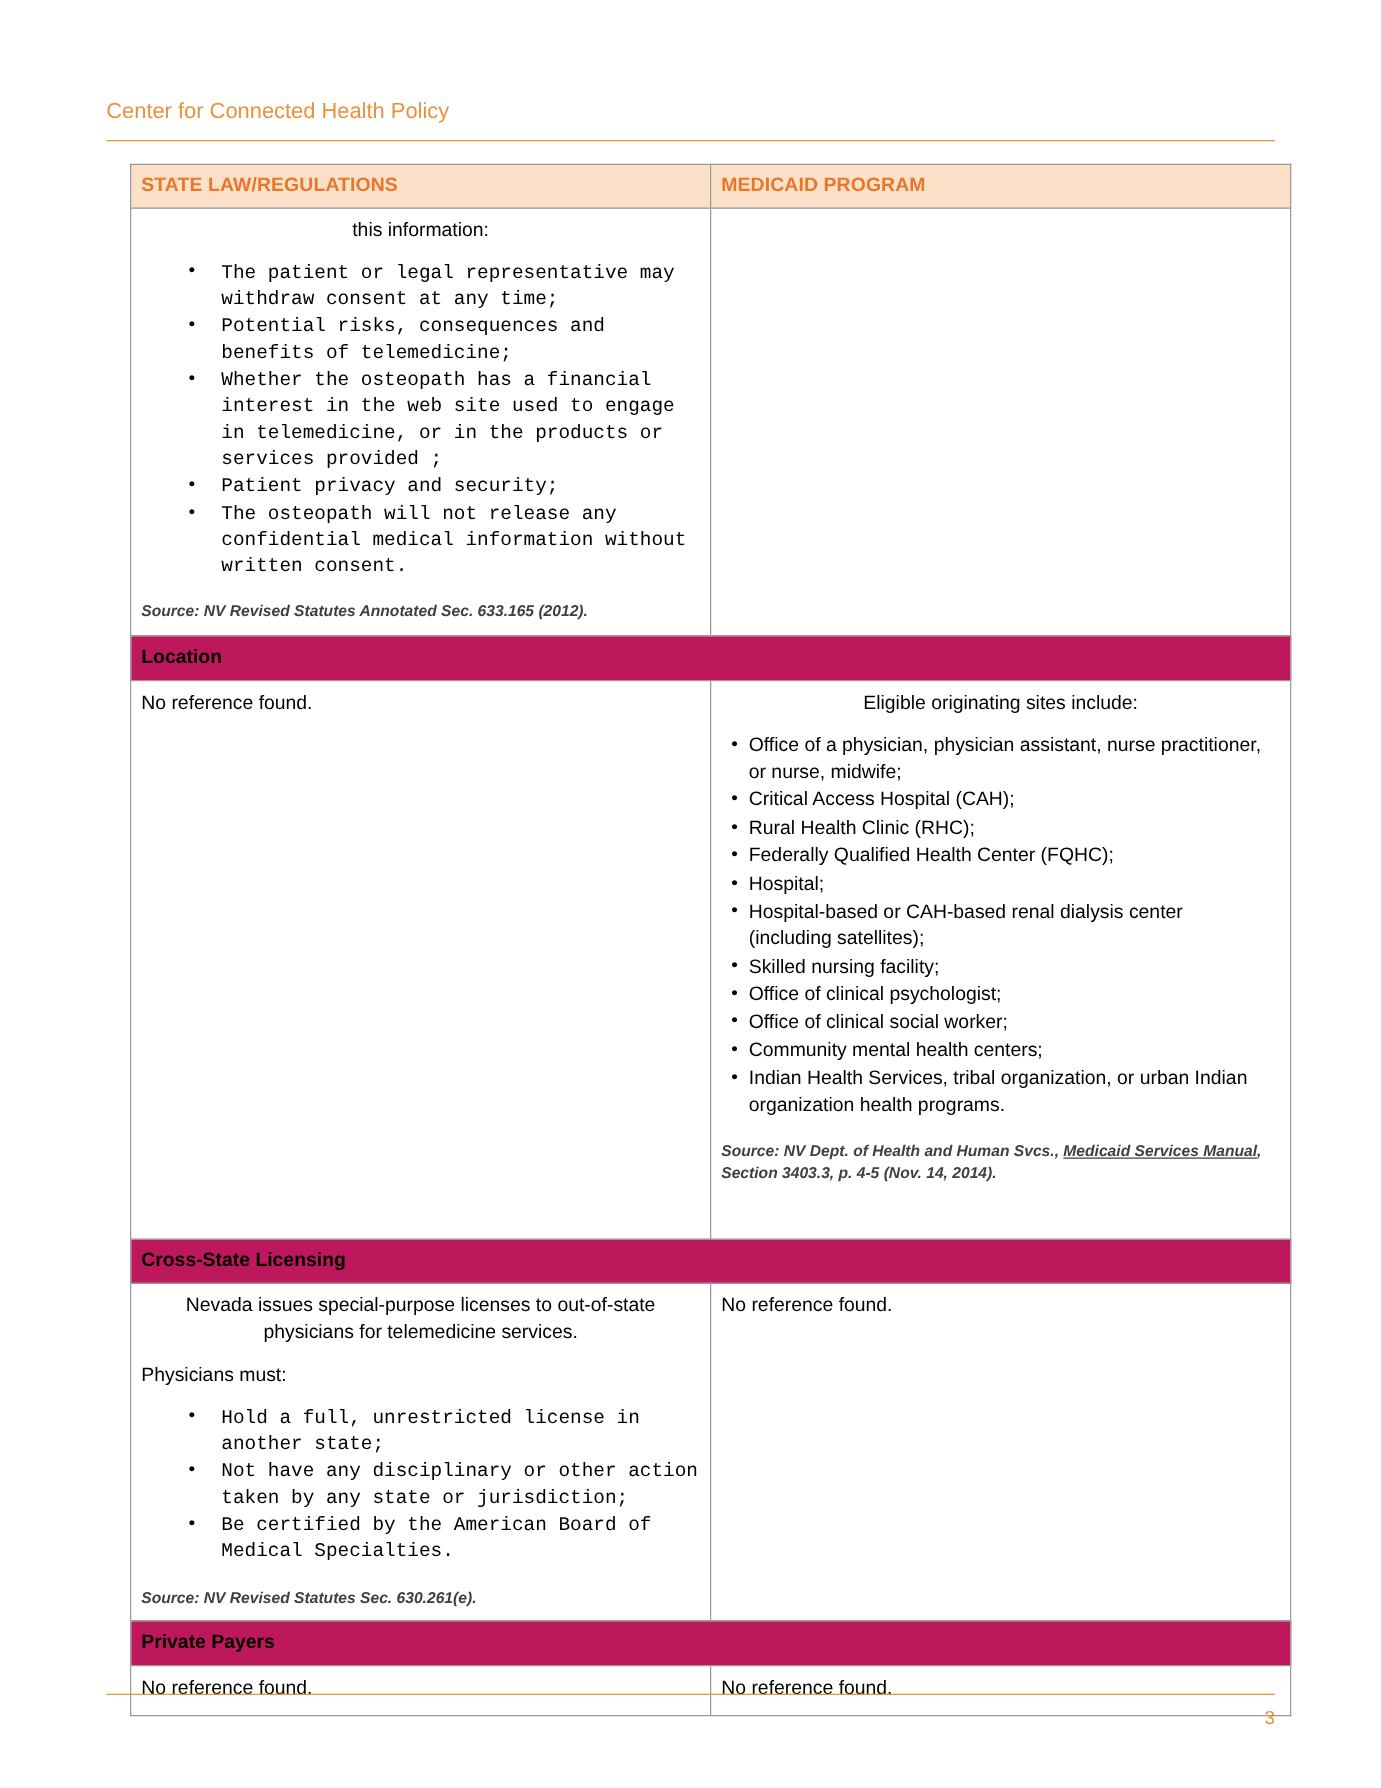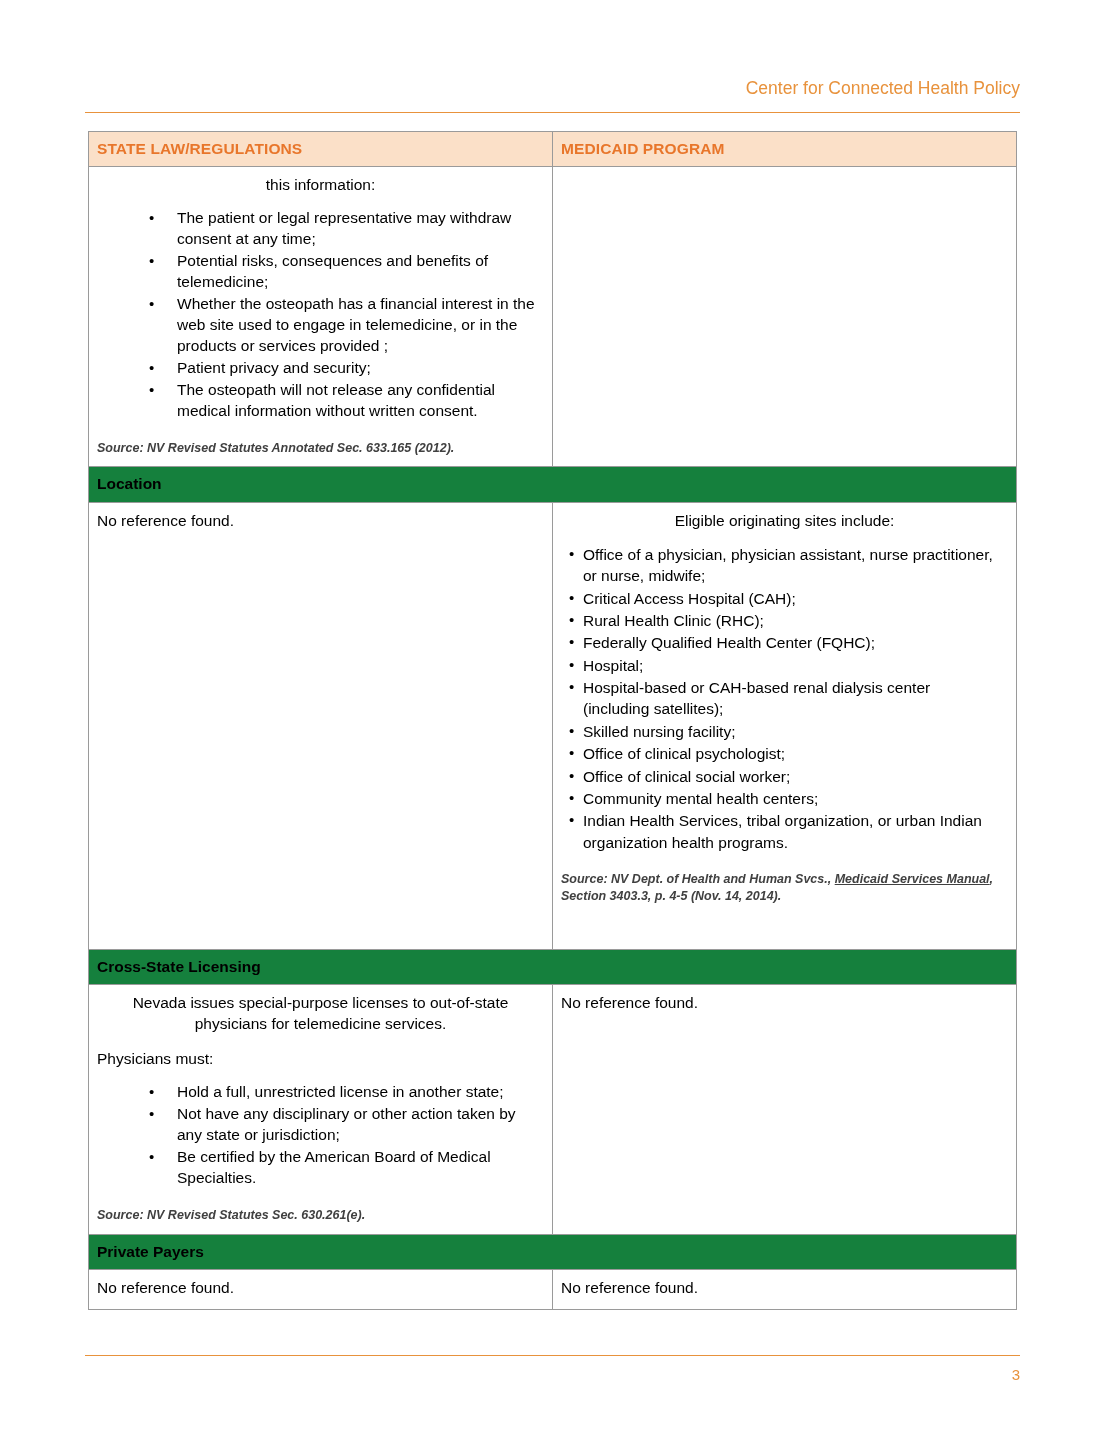--- a/index.html
+++ b/index.html
@@ -18,21 +18,20 @@
     position: relative;
     width: 1105px;
     height: 1430px;
     box-sizing: border-box;
   }
   .header {
     position: absolute;
     left: 85px;
     top: 78px;
     width: 935px;
-    text-align: right;
     font-size: 17.5px;
     color: #E8923C;
     font-family: "Liberation Sans", sans-serif;
   }
   .header-rule {
     position: absolute;
     left: 85px;
     top: 112px;
     width: 935px;
     height: 1px;
@@ -51,21 +50,21 @@
     left: 85px;
     top: 1366px;
     width: 935px;
     text-align: right;
     font-size: 15px;
     color: #E8923C;
   }
 
   table.doc {
     position: absolute;
-    left: 88px;
+    left: 104px;
     top: 131px;
     width: 928px;
     border-collapse: collapse;
     table-layout: fixed;
   }
   table.doc td {
     border: 1px solid #9a9a9a;
     vertical-align: top;
     padding: 6px 8px 10px 8px;
     font-size: 15.5px;
@@ -76,21 +75,21 @@
 
   tr.head-row td {
     background: #FBE0C8;
     color: #E8762B;
     font-weight: bold;
     font-size: 15.5px;
     padding: 7px 8px 7px 8px;
     letter-spacing: 0.1px;
   }
   tr.section-row td {
-    background: #15803d;
+    background: #be185d;
     color: #000000;
     font-weight: bold;
     font-size: 15.5px;
     padding: 7px 8px 7px 8px;
   }
   .cell-text {
     font-size: 15.5px;
     line-height: 1.35;
   }
   p.lead {
@@ -100,22 +99,23 @@
   p.spacer-para {
     margin: 14px 0 0 0;
   }
   ul.bullets-dot {
     margin: 12px 0 0 0;
     padding-left: 64px;
     list-style: none;
   }
   ul.bullets-dot > li {
     position: relative;
-    margin: 0 0 1px 16px;
+    margin: 0 0 1px 0;
     line-height: 1.35;
+    font-family: Liberation Mono, monospace;
   }
   ul.bullets-dot > li:before {
     content: "\2022";
     position: absolute;
     left: -28px;
     top: 0;
     font-size: 15px;
   }
   ul.bullets-tight {
     margin: 12px 0 0 0;

